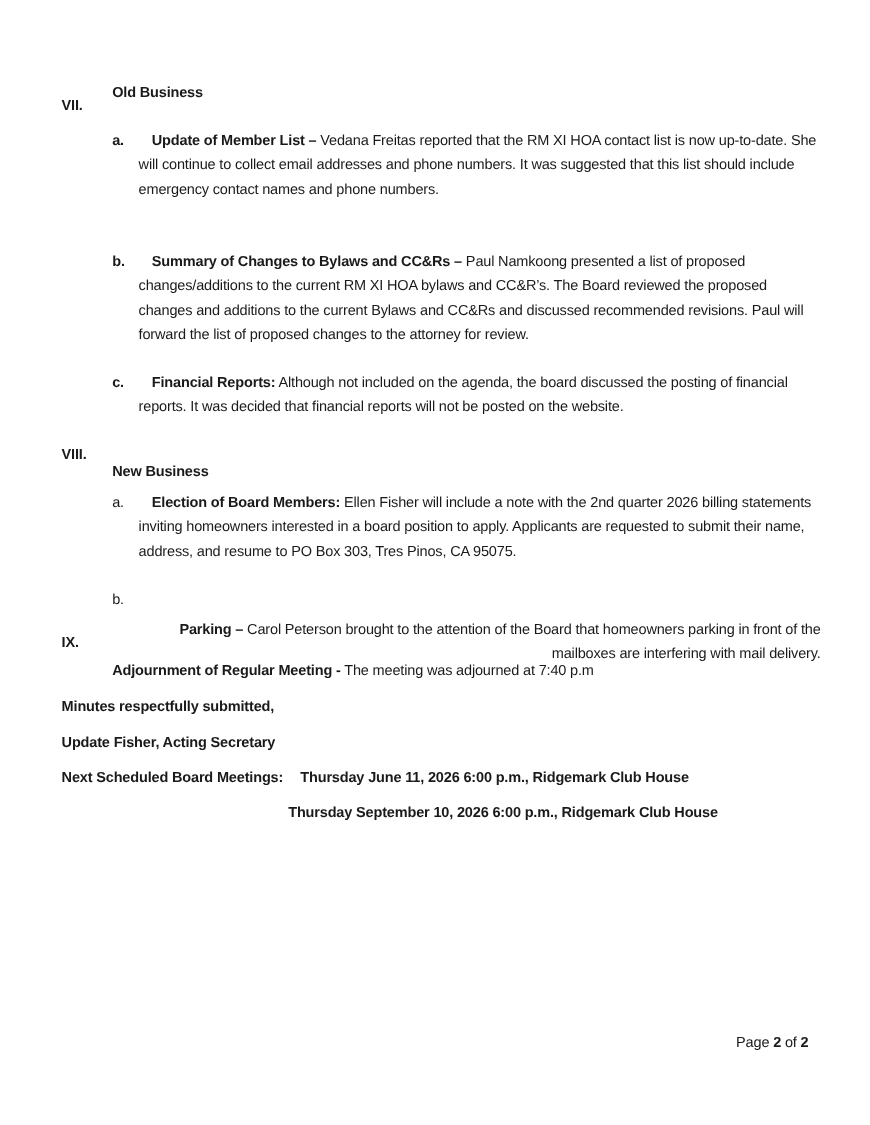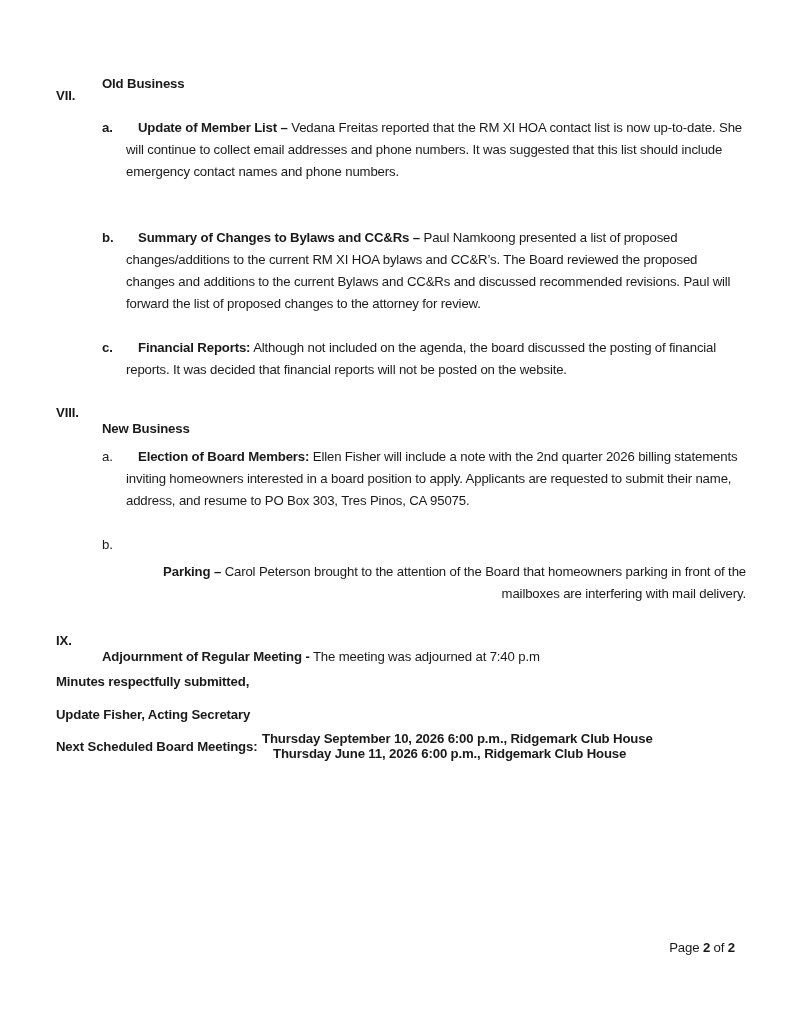--- a/index.html
+++ b/index.html
@@ -23,21 +23,21 @@
     .heading-title { left: 102px; font-weight: bold; }
     .item-label { left: 102px; }
     .item-body {
       position: absolute;
       left: 126px;
       width: 620px;
       line-height: 22px;
       white-space: normal;
     }
     .item-body .lead { font-weight: bold; margin-left: 12px; }
-    .footer-line { left: 56px; font-weight: bold; margin-top: 40px; }
+    .footer-line { left: 56px; font-weight: bold; }
     .page-num { right: 56px; }
   </style>
 </head>
 <body>
 
 <div class="abs heading-num" style="top:88px;">VII.</div>
 <div class="abs heading-title" style="top:76px;">Old Business</div>
 
 <div class="abs item-label bold" style="top:120px;">a.</div>
 <div class="item-body" style="top:117px;">
@@ -60,29 +60,29 @@
 <div class="abs item-label" style="top:449px;">a.</div>
 <div class="item-body" style="top:446px;">
   <span class="lead">Election of Board Members:</span><span> Ellen Fisher will include a note with the 2nd quarter 2026 billing statements inviting homeowners interested in a board position to apply. Applicants are requested to submit their name, address, and resume to PO Box 303, Tres Pinos, CA 95075.</span>
 </div>
 
 <div class="abs item-label" style="top:537px;">b.</div>
 <div class="item-body" style="top:561px;text-align:right;">
   <span class="lead">Parking –</span><span> Carol Peterson brought to the attention of the Board that homeowners parking in front of the mailboxes are interfering with mail delivery.</span>
 </div>
 
-<div class="abs heading-num" style="top:633px;">IX.</div>
-<div class="abs" style="top:602px; left:102px;margin-top:47px;">
+<div class="abs heading-num" style="top:576px;">IX.</div>
+<div class="abs" style="top:602px; left:102px;">
   <span class="bold">Adjournment of Regular Meeting -</span><span> The meeting was adjourned at 7:40 p.m</span>
 </div>
 
 <div class="abs footer-line" style="top:634px;">Minutes respectfully submitted,</div>
 <div class="abs footer-line" style="top:667px;">Update Fisher, Acting Secretary</div>
 <div class="abs footer-line" style="top:699px;">Next Scheduled Board Meetings:</div>
-<div class="abs bold" style="top:699px; left:273px;margin-top:47px;">Thursday June 11, 2026 6:00 p.m., Ridgemark Club House</div>
+<div class="abs bold" style="top:699px; left:273px;">Thursday June 11, 2026 6:00 p.m., Ridgemark Club House</div>
 <div class="abs bold" style="top:731px; left:262px;">Thursday September 10, 2026 6:00 p.m., Ridgemark Club House</div>
 
 <div class="abs page-num" style="top:940px;">
   <span>Page</span>
   <span class="bold">2</span>
   <span>of</span>
   <span class="bold">2</span>
 </div>
 
 </body></html>

